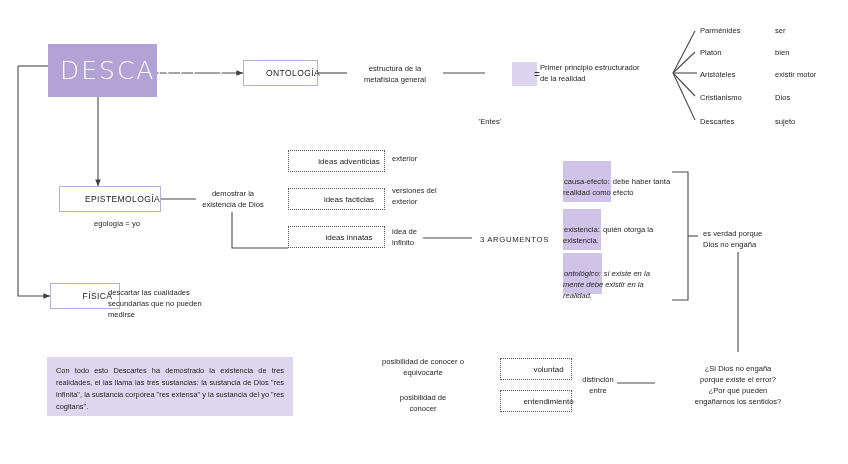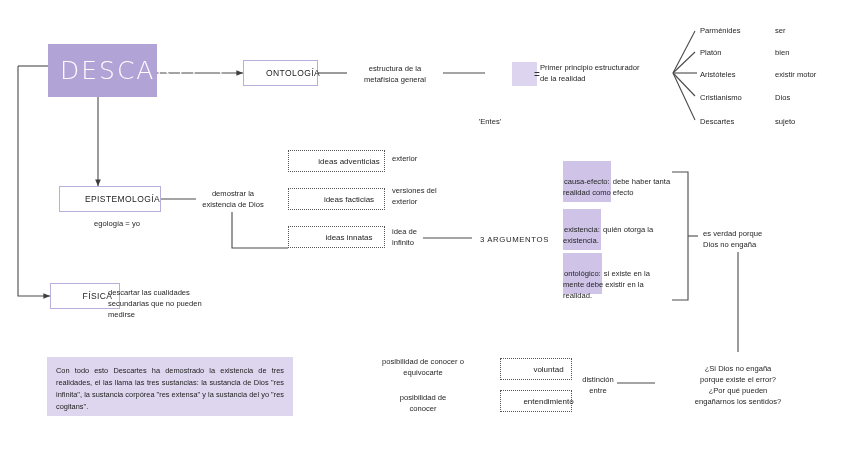--- a/index.html
+++ b/index.html
@@ -174,21 +174,21 @@
   <div class="lbl l small-caps" style="left:480px;top:234px;width:90px;">3 ARGUMENTOS</div>
 
   <div class="lbl l" style="left:563px;top:176px;width:110px;">
     <span class="hl">causa-efecto:</span><span> debe haber tanta realidad como efecto</span>
   </div>
 
   <div class="lbl l" style="left:563px;top:224px;width:110px;">
     <span class="hl">existencia:</span><span> quién otorga la existencia.</span>
   </div>
 
-  <div class="lbl l" style="left:563px;top:268px;width:110px;">
+  <div class="lbl l" style="left:563px;top:268px;width:110px;font-style:italic;">
     <span class="hl">ontológico:</span><span> si existe en la mente debe existir en la realidad.</span>
   </div>
 
   <div class="lbl l" style="left:703px;top:228px;width:110px;white-space:pre-line;">es verdad porque
 Dios no engaña</div>
 
   <div class="node box-solid" style="left:50px;top:283px;width:70px;height:26px;">
     <span>FÍSICA</span>
   </div>
   <div class="lbl l" style="left:108px;top:287px;width:130px;white-space:pre-line;">descartar las cualidades

